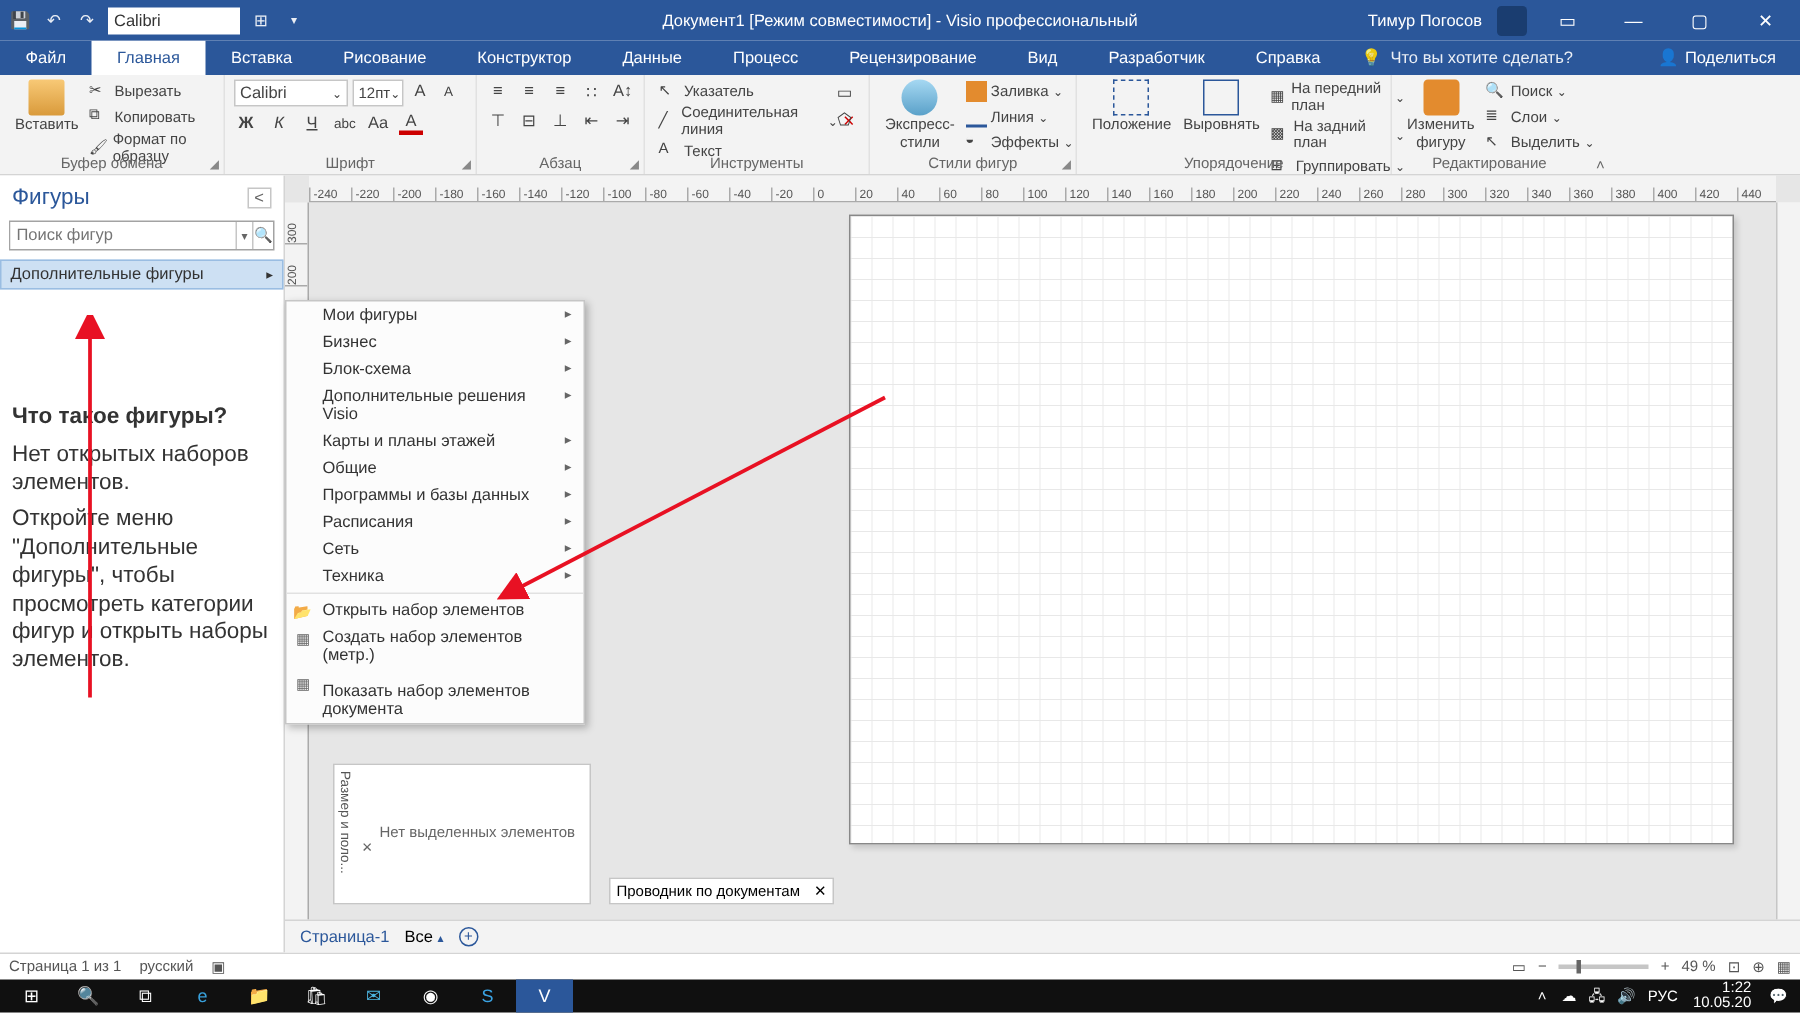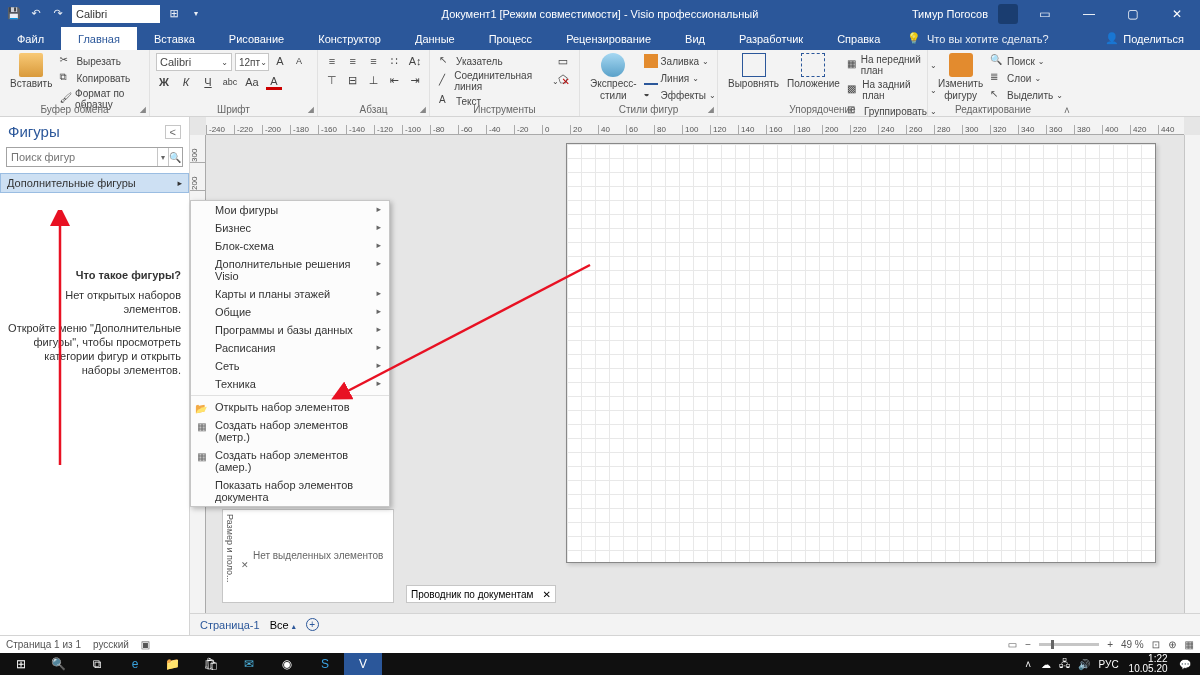--- a/index.html
+++ b/index.html
@@ -33,21 +33,21 @@
 .shapes-pane { width: 190px; border-right: 1px solid #d4d4d4; background: #fff; display: flex; flex-direction: column; }
 .shapes-head { display: flex; align-items: center; justify-content: space-between; padding: 6px 8px 4px 8px; }
 .shapes-head h2 { font-size: 15px; font-weight: normal; color: #2b579a; }
 .minimize { color: #666; font-size: 11px; border: 1px solid #c6c6c6; padding: 0 4px; }
 .search-row { padding: 3px 6px; }
 .search-box { display: flex; border: 1px solid #a3a3a3; height: 20px; }
 .search-box input { flex: 1; border: none; font-size: 11px; padding: 0 4px; outline: none; }
 .search-box .dd { width: 14px; border-left: 1px solid #c6c6c6; display: flex; align-items: center; justify-content: center; font-size: 8px; color: #666; }
 .search-box .go { width: 18px; border-left: 1px solid #c6c6c6; display: flex; align-items: center; justify-content: center; font-size: 10px; color: #2b579a; }
 .more-shapes { background: #cde0f3; border: 1px solid #9abde2; padding: 3px 6px; font-size: 11px; color: #333; display: flex; align-items: center; justify-content: space-between; margin-top: 3px; }
-.info-block { padding: 10px 8px; font-size: 11px; color: #333; text-align: right; }
+.info-block { padding: 10px 8px; font-size: 15px; color: #333; }
 .info-block p { margin: 6px 0; line-height: 1.25; }
 .info-block .q { font-weight: bold; }
 .popup { position: absolute; top: 200px; left: 190px; width: 200px; background: #fcfcfc; border: 1px solid #c6c6c6; box-shadow: 2px 2px 5px rgba(0,0,0,.25); font-size: 11px; color: #333; z-index: 50; }
 .popup .mi { display: flex; align-items: flex-start; justify-content: space-between; padding: 3px 8px 3px 24px; position: relative; cursor: default; }
 .popup .mi .arw { font-size: 9px; color: #666; }
 .popup .sep { height: 1px; background: #e1e1e1; margin: 2px 0; }
 .popup .mi .mic { position: absolute; left: 4px; width: 14px; height: 14px; display: inline-flex; align-items: center; justify-content: center; font-size: 10px; color: #666; }
 .canvas-wrap { flex: 1; position: relative; background: #e6e6e6; overflow: hidden; }
 .ruler-h { position: absolute; top: 0; left: 16px; right: 16px; height: 18px; background: #f3f3f3; border-bottom: 1px solid #aaa; display: flex; font-size: 8px; color: #555; overflow: hidden; align-items: flex-end; }
 .ruler-h .tick { flex: 0 0 28px; border-left: 1px solid #aaa; padding-left: 2px; display: flex; align-items: flex-end; }
@@ -238,26 +238,26 @@
           </div>
       </div>
     </div>
     <div class="group-label">Стили фигур</div>
     <span class="arrow-sm">◢</span>
   </div>
 
   <div class="group" style="width:210px;">
     <div style="display:flex;">
       <div class="bigbtn">
+          <span class="ic" style="border:1px dashed #2b579a;"></span>
+          <span>Положение</span>
+        </div>
+      <div class="bigbtn">
           <span class="ic" style="border:1px solid #2b579a;"></span>
           <span>Выровнять</span>
-        </div>
-      <div class="bigbtn">
-          <span class="ic" style="border:1px dashed #2b579a;"></span>
-          <span>Положение</span>
         </div>
       <div style="display:flex;flex-direction:column;gap:1px;">
         <div class="rbtn">
             <span class="ic">▦</span>
             <span>На передний план</span> 
             <span style="font-size:8px;">⌄</span>
           </div>
         <div class="rbtn">
             <span class="ic">▩</span>
             <span>На задний план</span> 
@@ -445,21 +445,20 @@
   <div class="mi">
       <span class="mic">📂</span>
       <span>Открыть набор элементов</span>
     </div>
   <div class="mi">
       <span class="mic">▦</span>
       <span>Создать набор элементов (метр.)</span>
     </div>
   <div class="mi">
       <span class="mic">▦</span>
-      <span>Создать набор элементов (амер.)</span>
     </div>
   <div class="mi">
       <span>Показать набор элементов документа</span>
     </div>
 </div>
 
 <svg class="arrow-annot" style="top:210px;left:40px;" width="40" height="260">
   <defs>
       <marker id="ah1" markerWidth="8" markerHeight="8" refX="4" refY="4" orient="auto">
         <path d="M0,0 L8,4 L0,8 Z" fill="#e81123"></path>

